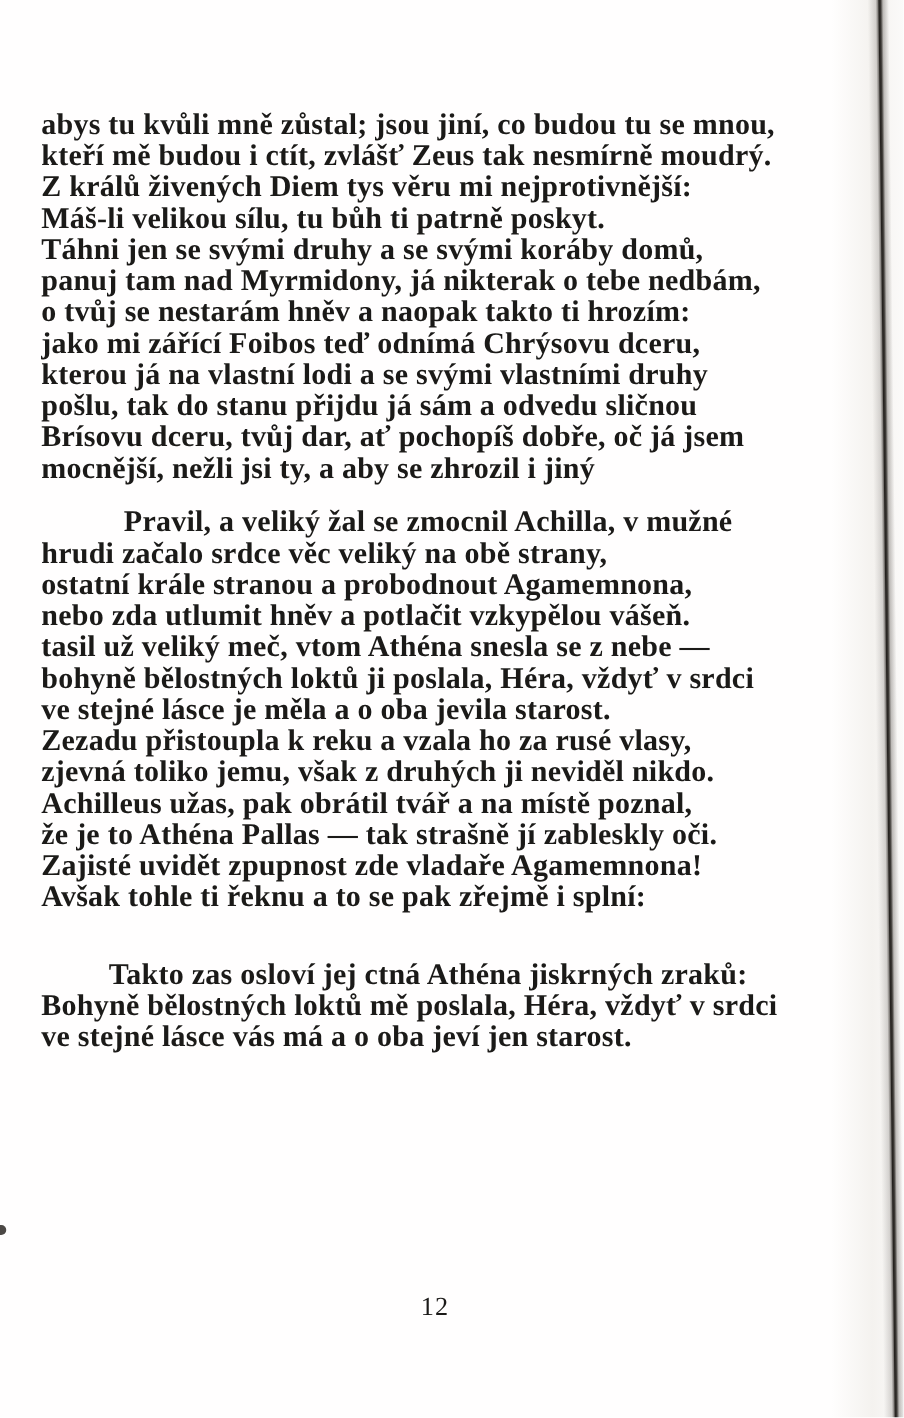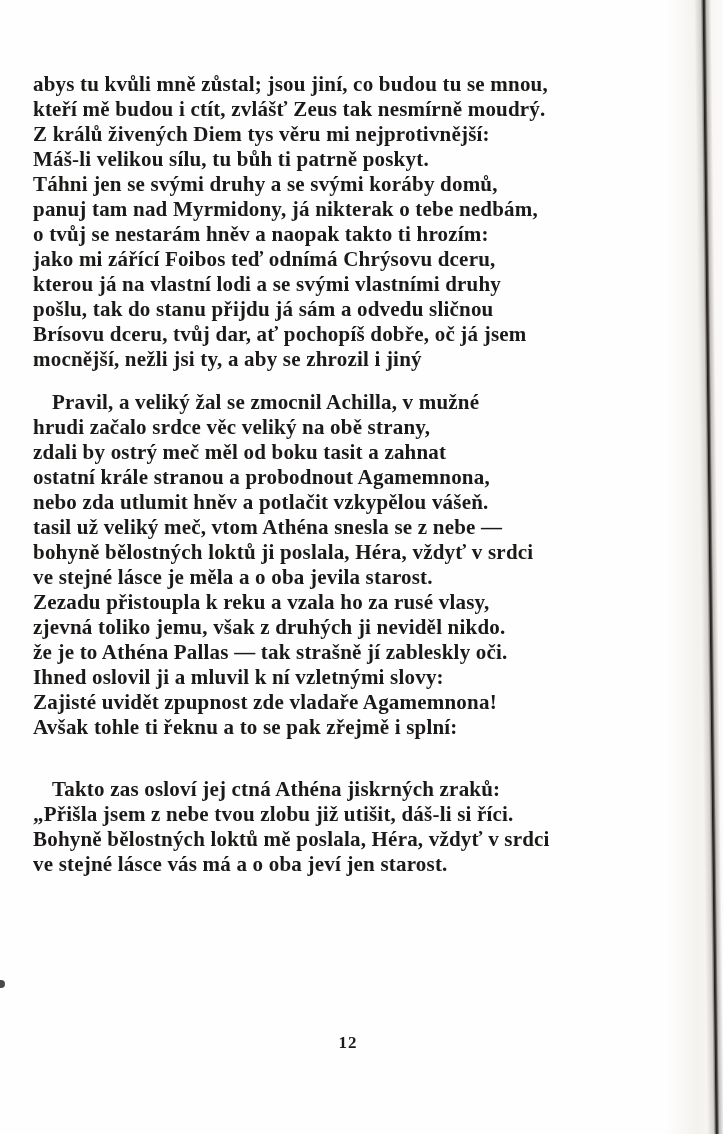--- a/index.html
+++ b/index.html
@@ -8,40 +8,40 @@
     width: 723px;
     height: 1134px;
     overflow: hidden;
     background: linear-gradient(90deg, #fffefe 0%, #fffefe 92%, #f4f2ef 96.5%, #fbfaf9 100%);
     font-family: "Liberation Serif", "DejaVu Serif", serif;
     color: #1b1a18;
   }
   .text-col {
     position: absolute;
     left: 33px;
-    top: 72px;
+    top: 88px;
     width: 600px;
-    font-size: 21px;
+    font-size: 24px;
     line-height: 25px;
     font-weight: bold;
     letter-spacing: 0.2px;
   }
   .stanza { margin: 0; padding: 0; }
   .stanza + .stanza { margin-top: 18px; }
   .stanza.last-gap { margin-top: 37px; }
   .line { white-space: nowrap; }
-  .line.indent { padding-left: 19px; }
+  .line.indent { padding-left: 19px; text-align: center; }
   .page-number {
     position: absolute;
     left: 330px;
     top: 1033px;
     width: 36px;
     text-align: center;
-    font-size: 17px;
-    font-weight: bold;
+    font-size: 21px;
+    font-weight: normal;
     letter-spacing: 1px;
   }
   .scan-gutter {
     position: absolute;
     left: 694px;
     top: -8px;
     width: 17px;
     height: 1152px;
     transform-origin: top left;
     transform: rotate(-0.66deg);
@@ -82,37 +82,35 @@
       <div class="line">jako mi zářící Foibos teď odnímá Chrýsovu dceru,</div>
       <div class="line">kterou já na vlastní lodi a se svými vlastními druhy</div>
       <div class="line">pošlu, tak do stanu přijdu já sám a odvedu sličnou</div>
       <div class="line">Brísovu dceru, tvůj dar, ať pochopíš dobře, oč já jsem</div>
       <div class="line">mocnější, nežli jsi ty, a aby se zhrozil i jiný</div>
     </div>
 
     <div class="stanza">
       <div class="line indent">Pravil, a veliký žal se zmocnil Achilla, v mužné</div>
       <div class="line">hrudi začalo srdce věc veliký na obě strany,</div>
-      <div class="line">zdali by ostrý meč měl od boku tasit a zahnat</div>
       <div class="line">ostatní krále stranou a probodnout Agamemnona,</div>
       <div class="line">nebo zda utlumit hněv a potlačit vzkypělou vášeň.</div>
       <div class="line">tasil už veliký meč, vtom Athéna snesla se z nebe —</div>
       <div class="line">bohyně bělostných loktů ji poslala, Héra, vždyť v srdci</div>
       <div class="line">ve stejné lásce je měla a o oba jevila starost.</div>
       <div class="line">Zezadu přistoupla k reku a vzala ho za rusé vlasy,</div>
       <div class="line">zjevná toliko jemu, však z druhých ji neviděl nikdo.</div>
+      <div class="line">Achilleus užas, pak obrátil tvář a na místě poznal,</div>
       <div class="line">že je to Athéna Pallas — tak strašně jí zableskly oči.</div>
-      <div class="line">Ihned oslovil ji a mluvil k ní vzletnými slovy:</div>
       <div class="line">Zajisté uvidět zpupnost zde vladaře Agamemnona!</div>
       <div class="line">Avšak tohle ti řeknu a to se pak zřejmě i splní:</div>
     </div>
 
     <div class="stanza last-gap">
       <div class="line indent">Takto zas osloví jej ctná Athéna jiskrných zraků:</div>
-      <div class="line">„Přišla jsem z nebe tvou zlobu již utišit, dáš-li si říci.</div>
       <div class="line">Bohyně bělostných loktů mě poslala, Héra, vždyť v srdci</div>
       <div class="line">ve stejné lásce vás má a o oba jeví jen starost.</div>
     </div>
 
   </div>
 
   <div class="page-number">12</div>
 
   <div class="scan-gutter"></div>
   <div class="scan-speck"></div>

